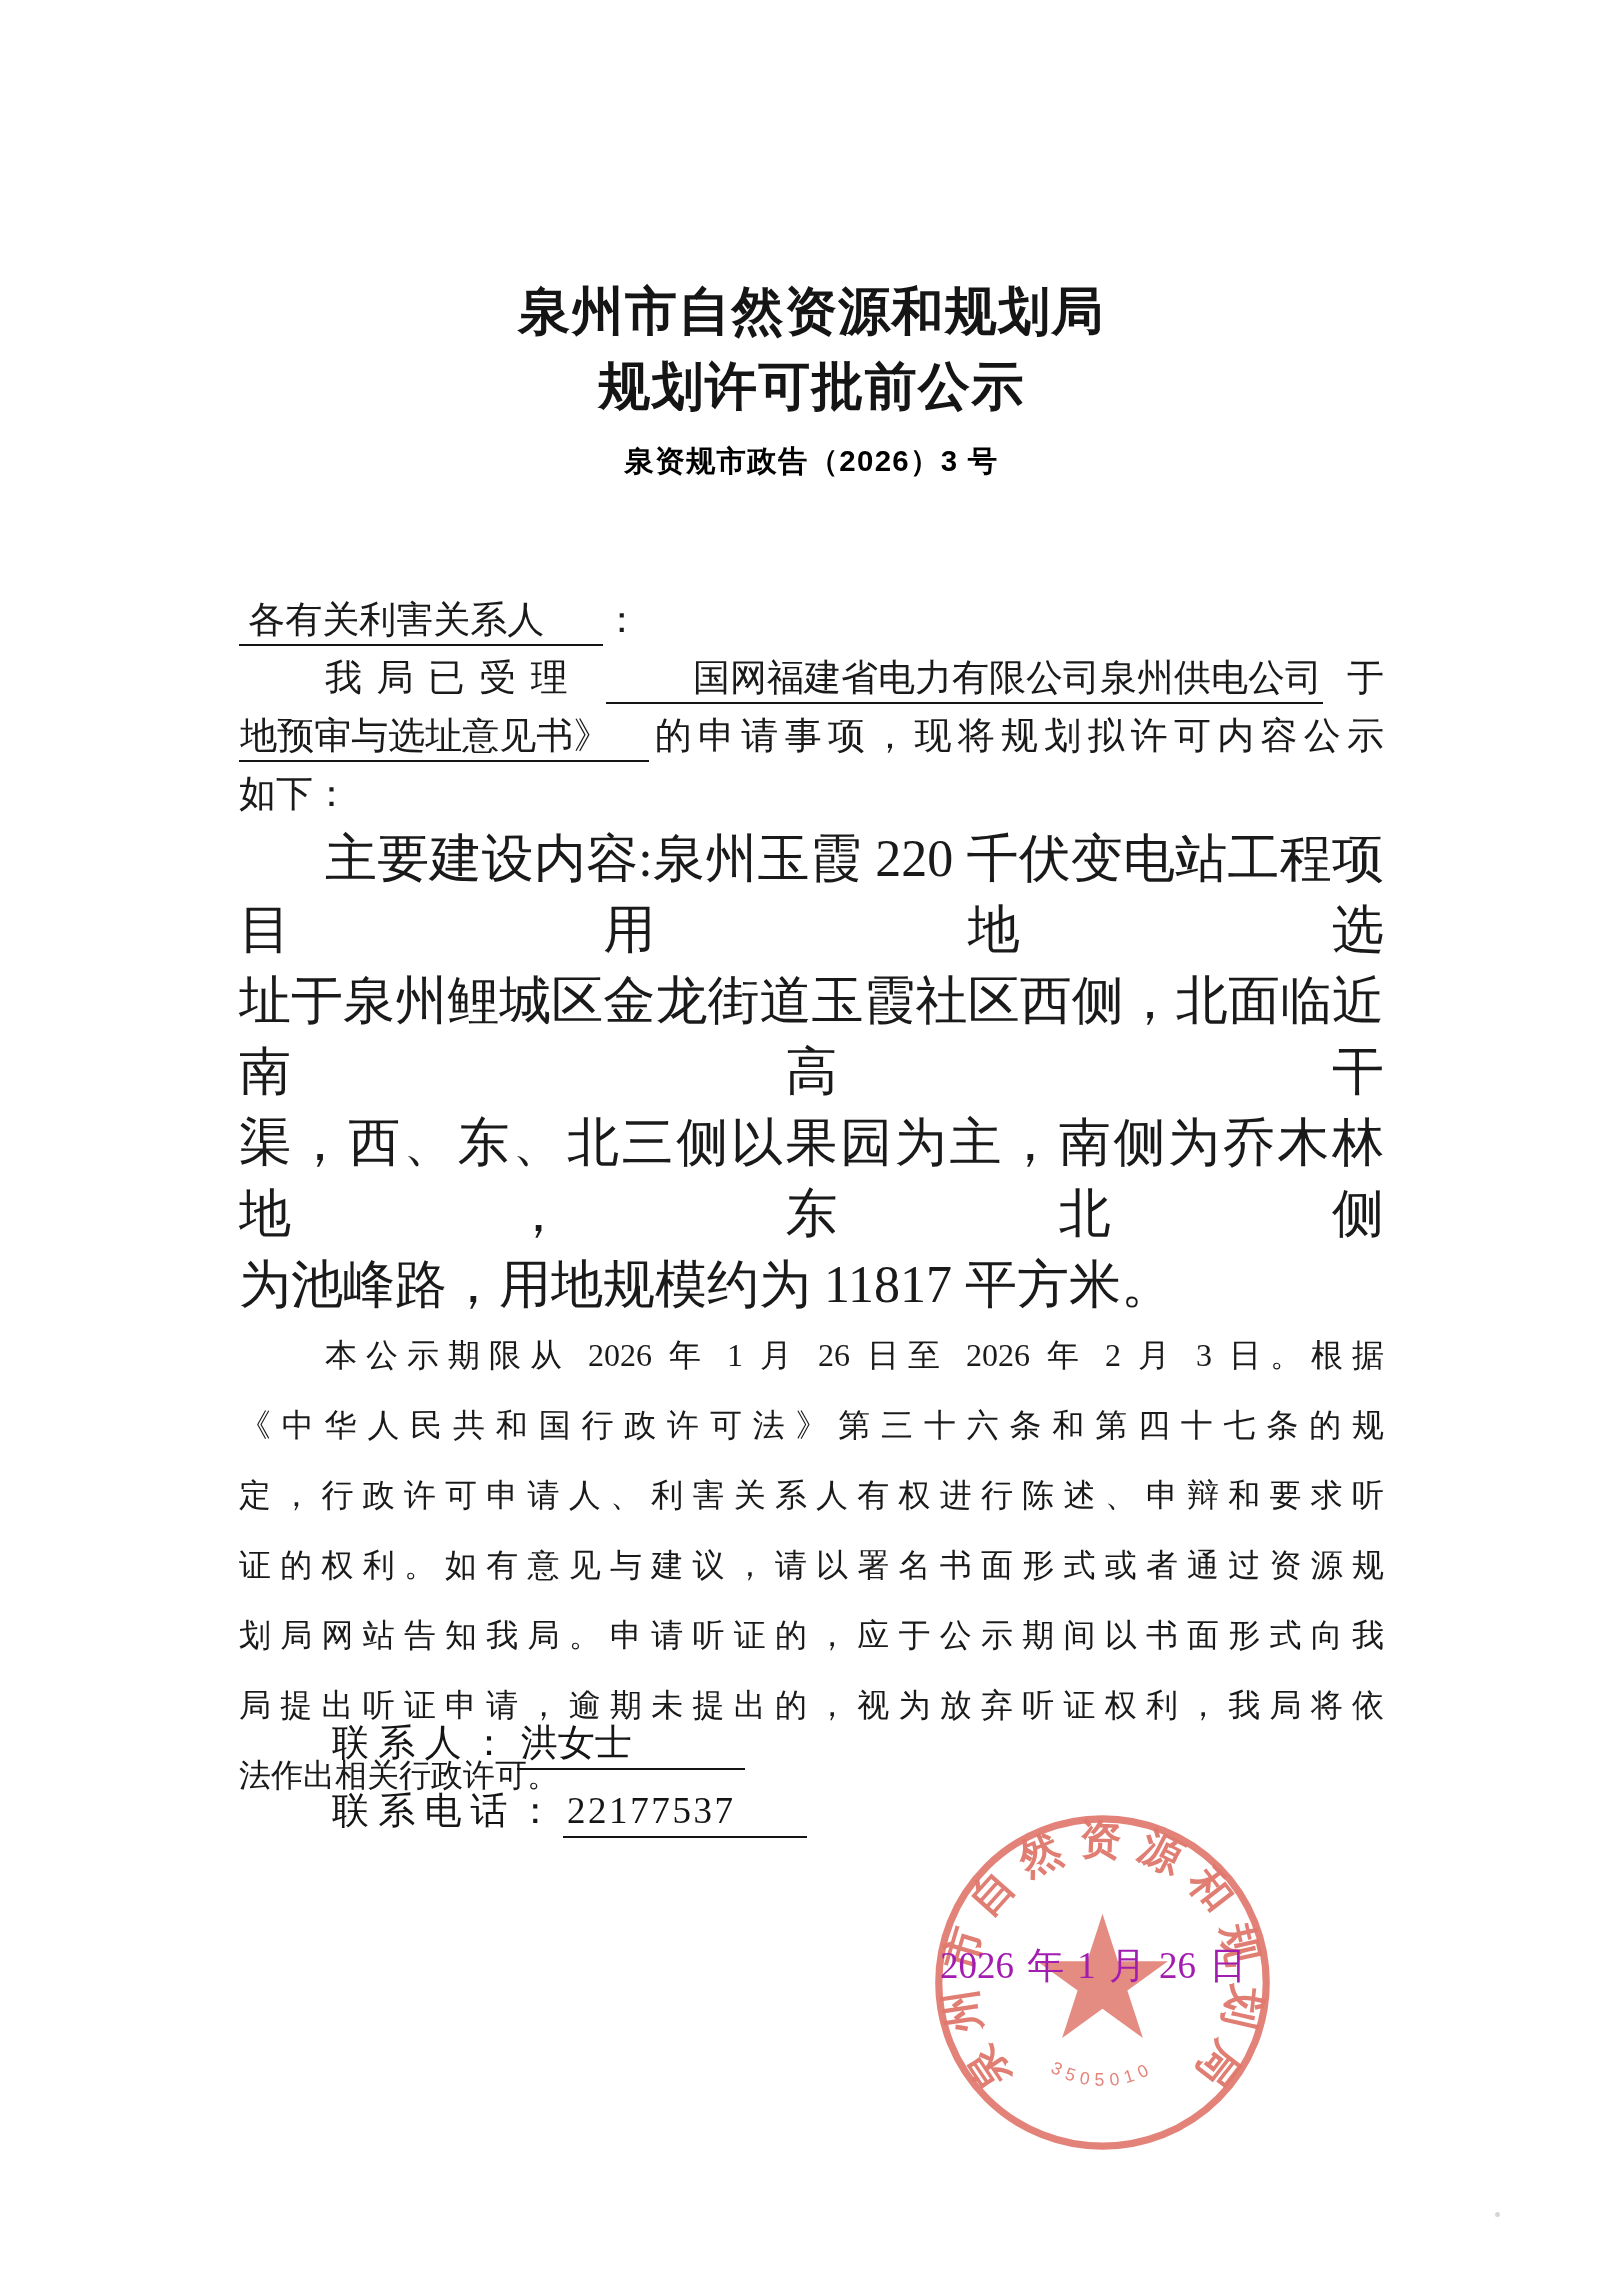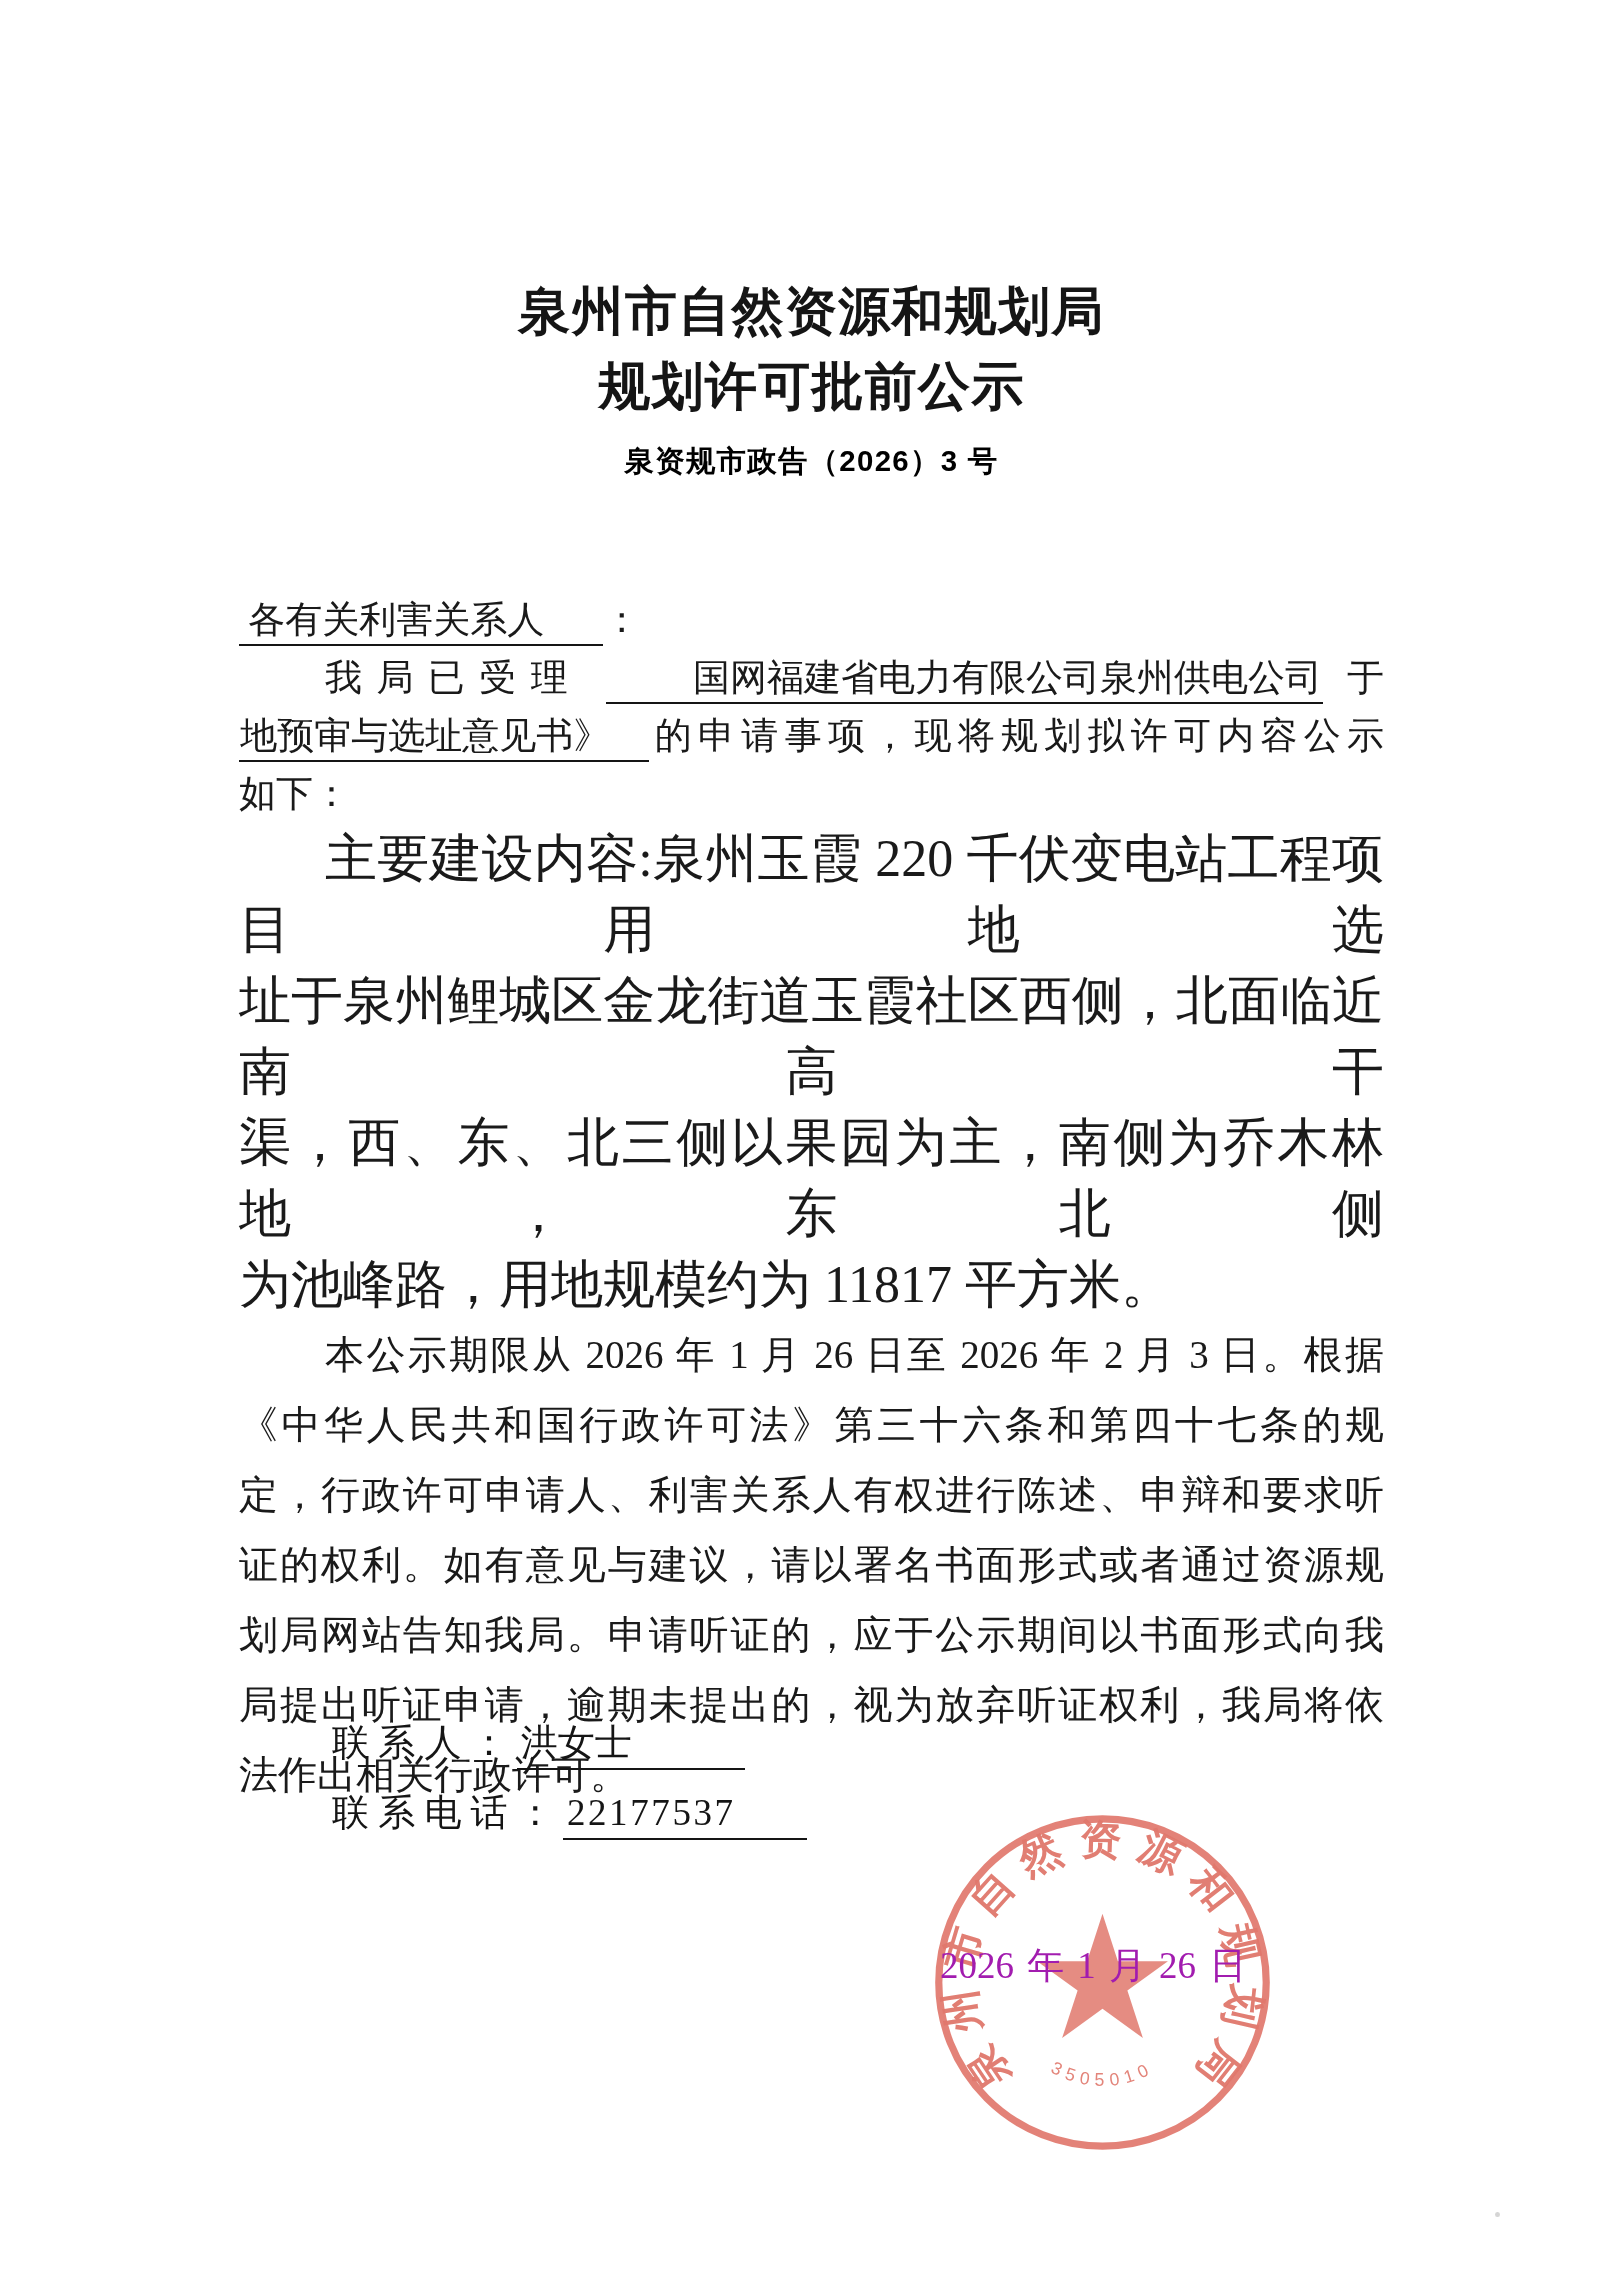--- a/index.html
+++ b/index.html
@@ -17,32 +17,32 @@
   }
   .doc-number{
     position:absolute;top:442px;left:0;width:1623px;text-align:center;
     font-family:"Liberation Sans","DejaVu Sans",sans-serif;
     font-weight:bold;font-size:29.4px;color:#000000;letter-spacing:1.3px;
   }
   
   .doc-body{position:absolute;top:571px;left:239px;width:1145px;}
   .pA{font-size:37px;line-height:58px;margin-top:20px;}
   .pB{font-size:52px;line-height:71px;}
-  .pC{font-size:39px;line-height:70px;}
+  .pC{font-size:32px;line-height:70px;}
   .line{text-align:justify;text-align-last:justify;white-space:pre-wrap;}
   .line.short{text-align-last:left;}
   .ind{text-indent:86px;}
   .u{
     display:inline-block;border-bottom:2.6px solid #151515;
     padding:0 1.3px 2.6px 1.3px;line-height:1.18;
   }
   .u.pad-wide{padding:0 22px 2.6px 9.2px;}
   
   .contact{position:absolute;left:332px;top:1709px;font-size:37px;line-height:68px;color:#151515;}
-  .contact .lbl{letter-spacing:9.2px;font-family:Liberation Mono, monospace;}
+  .contact .lbl{letter-spacing:9.2px;}
   .cval{
     display:inline-block;border-bottom:2.6px solid #151515;
     text-align:left;padding:0 3.9px 3.9px 3.9px;line-height:1.15;vertical-align:baseline;
   }
   .cval.person{min-width:220px;}
   .cval.phone{min-width:236px;letter-spacing:2.6px;}
   
   .seal{position:absolute;left:927px;top:1807px;width:351px;height:351px;opacity:.88;}
   .date-line{
     position:absolute;left:940px;top:1941px;width:353px;

